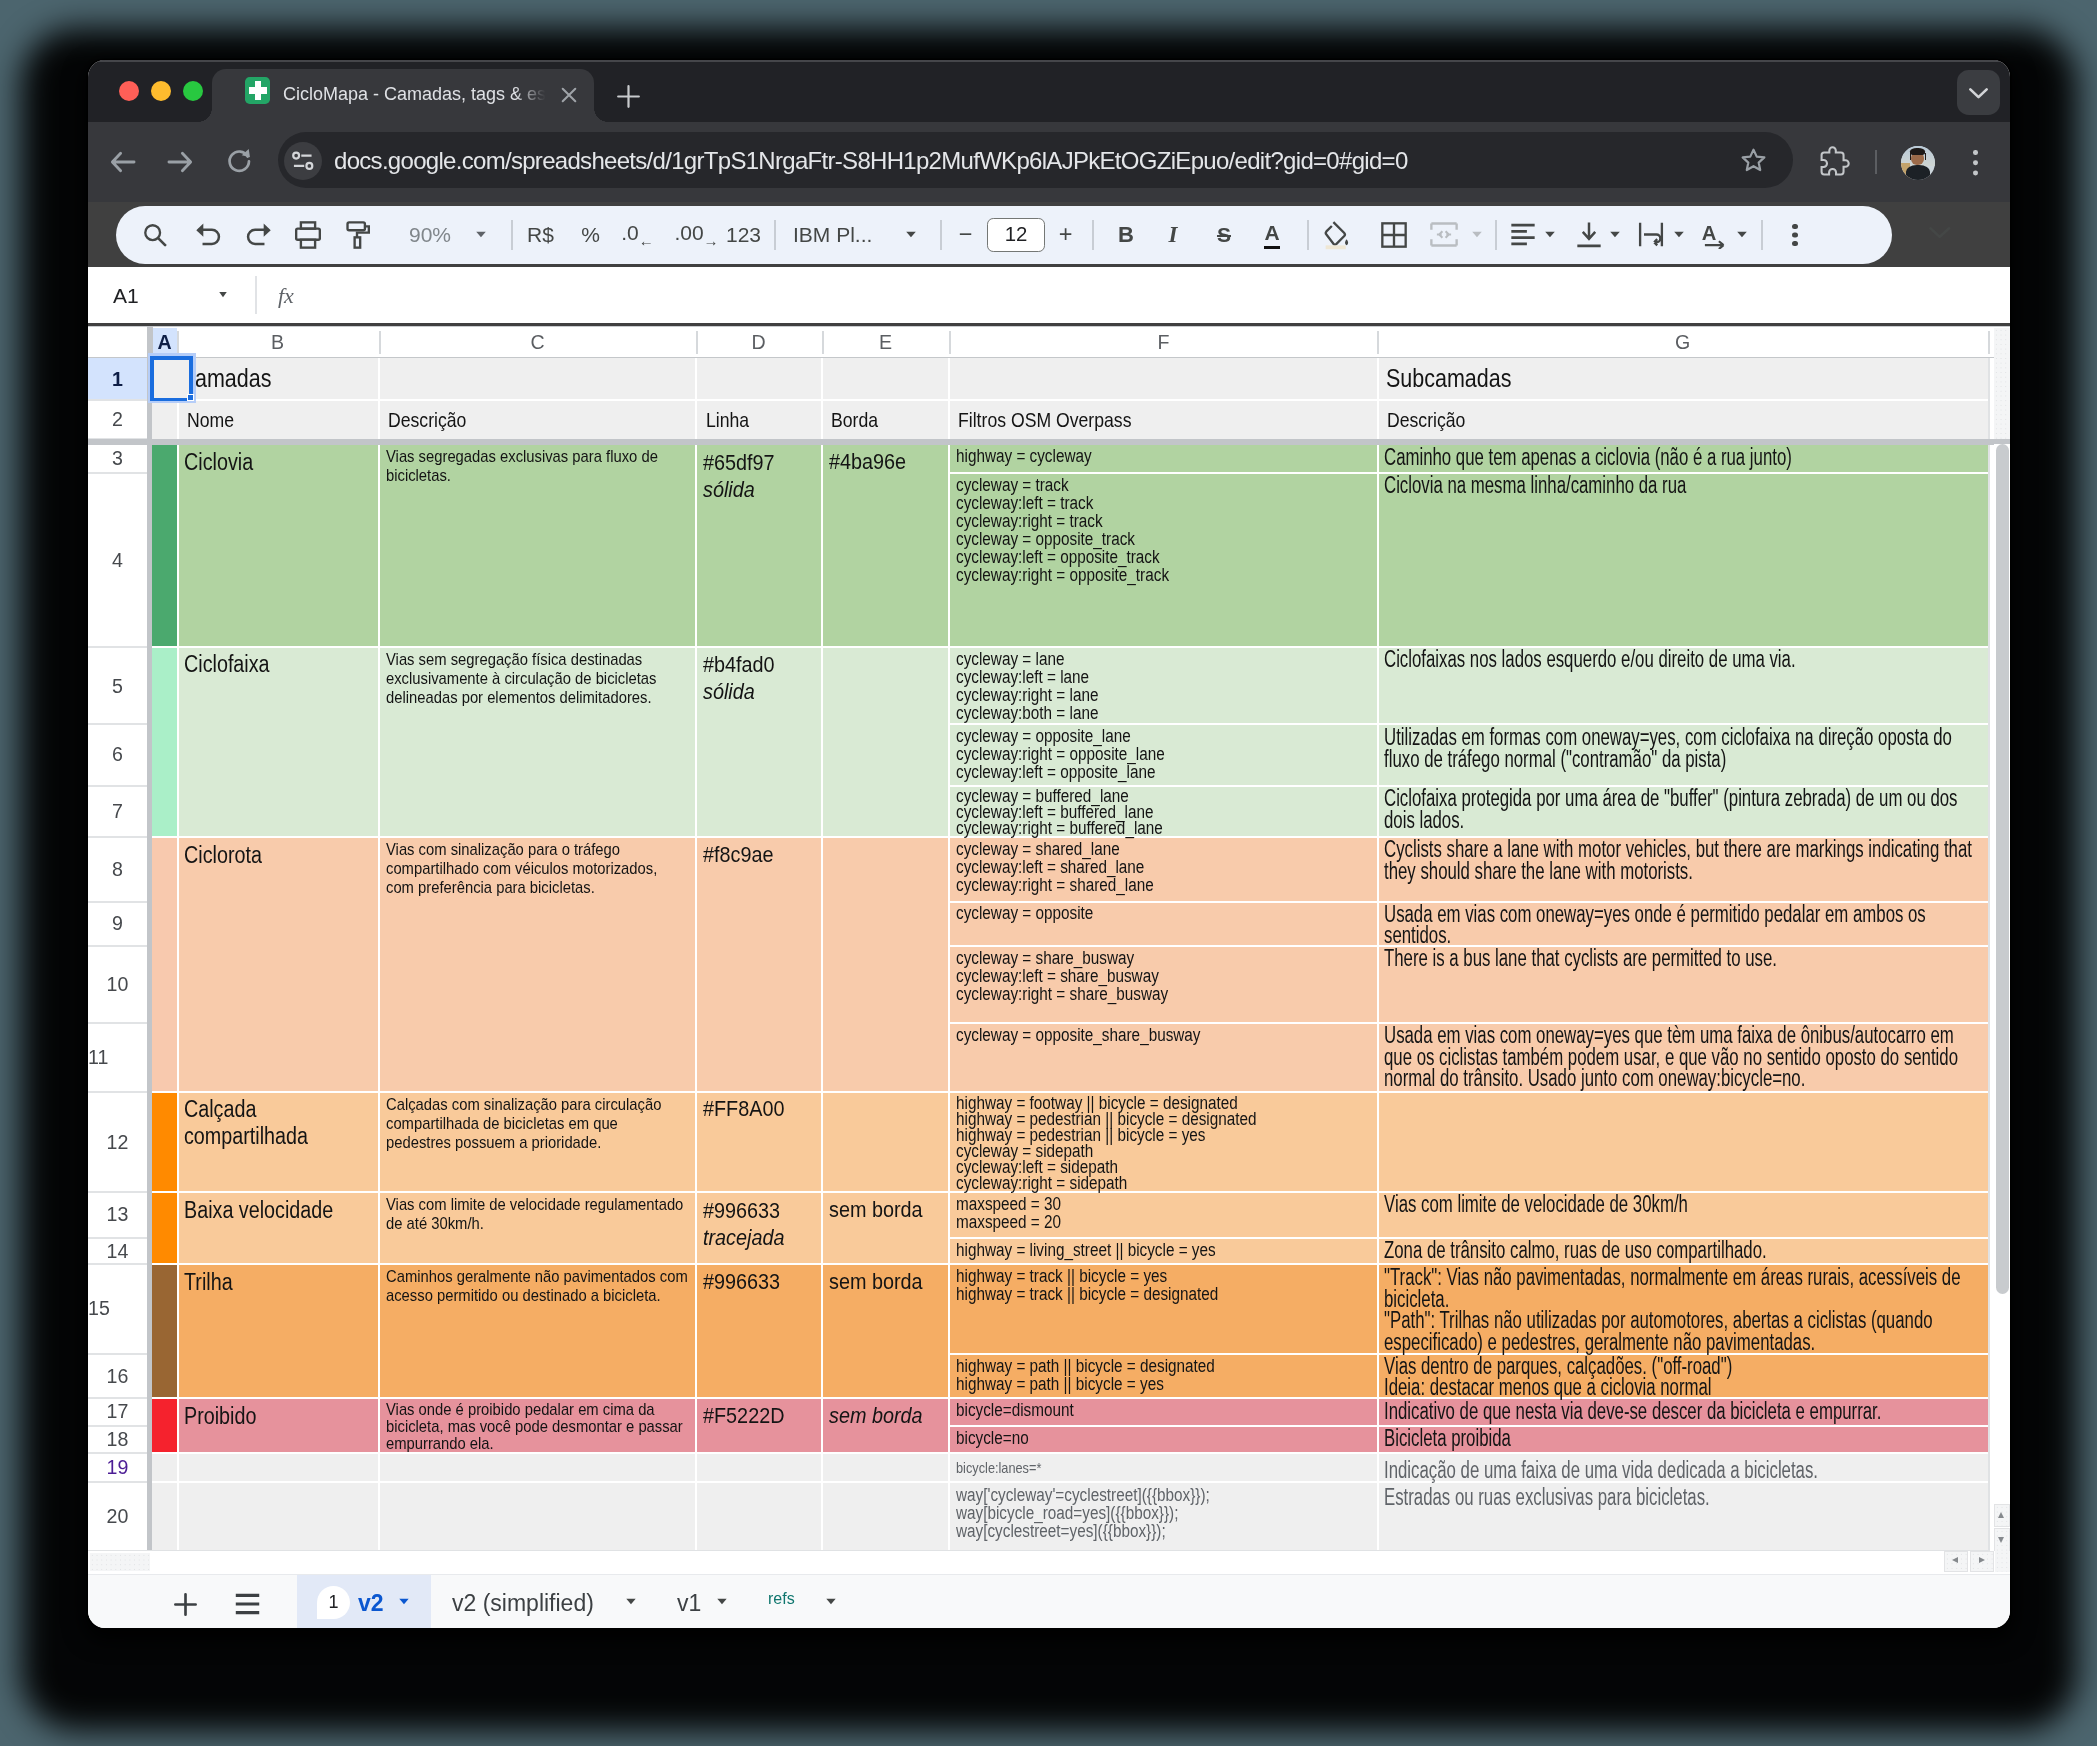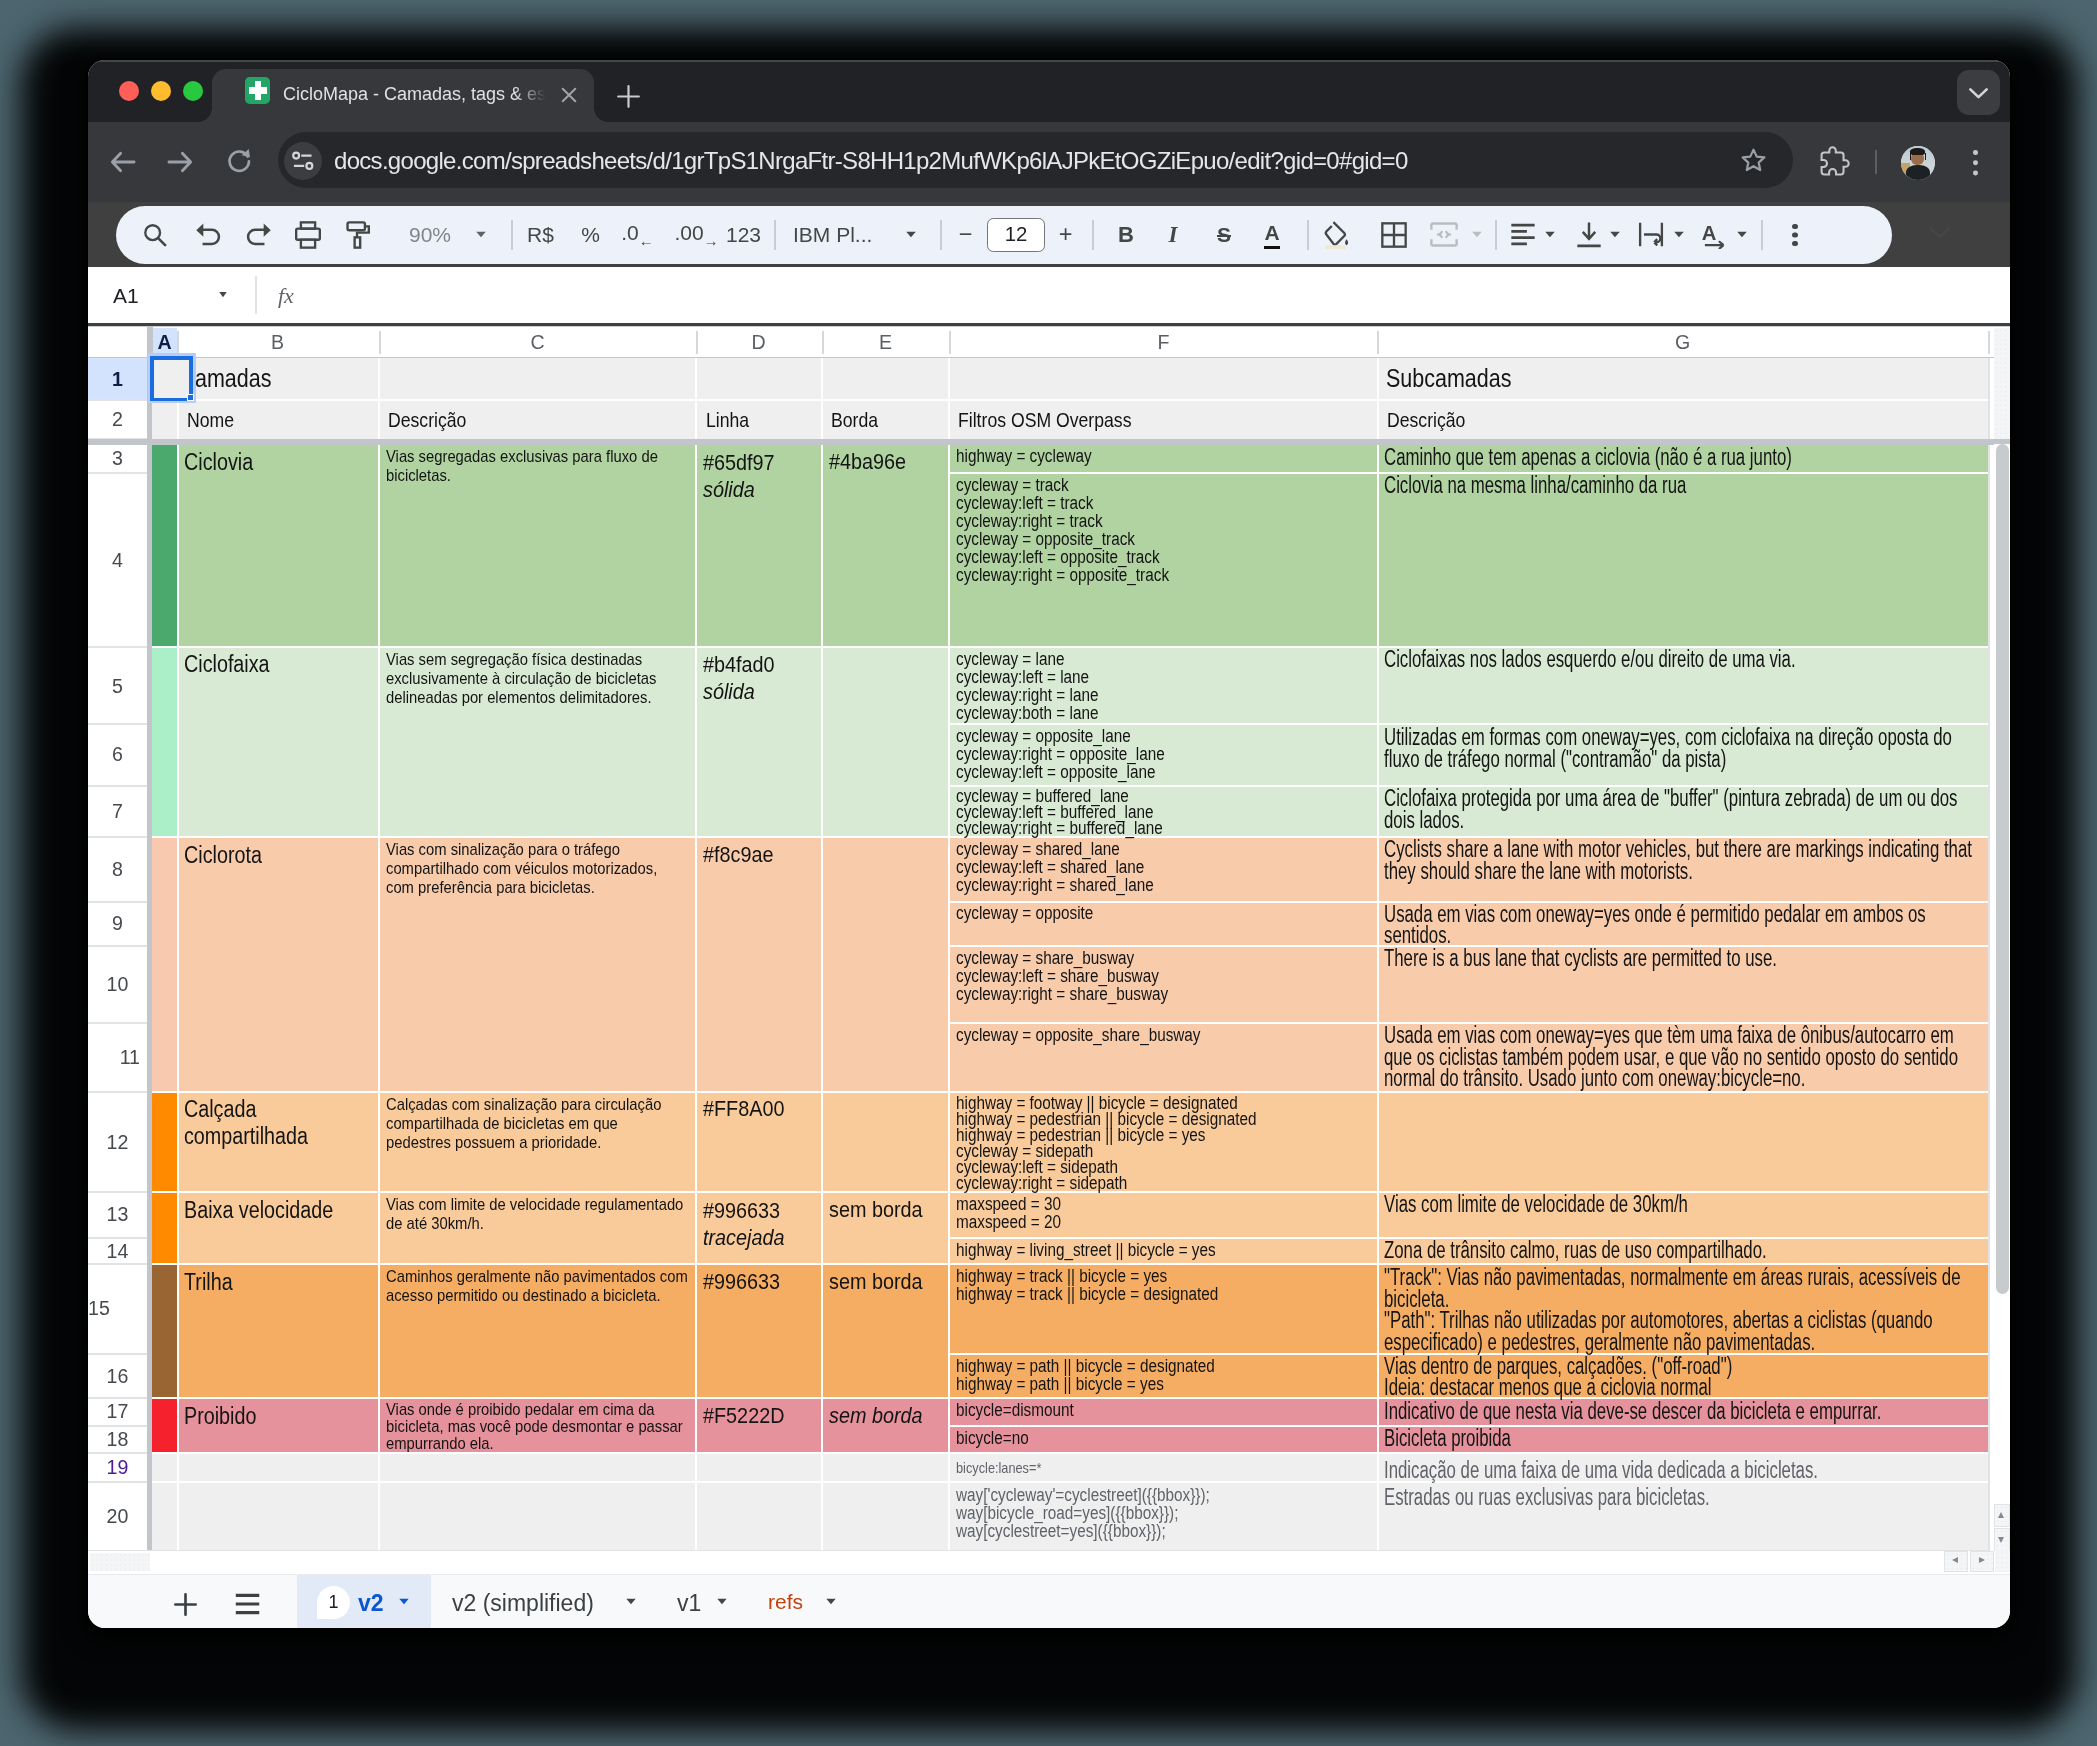--- a/index.html
+++ b/index.html
@@ -319,21 +319,21 @@
       </div>
       <div class="a" style="left:0;top:575px;width:59px;height:1.6px;background:#e1e3e5"></div>
       <div class="a" style="left:0;top:575px;width:59px;height:45px;display:flex;align-items:center;justify-content:center">
         <span style="font-size:19.6px;color:#46494d">9</span>
       </div>
       <div class="a" style="left:0;top:619px;width:59px;height:1.6px;background:#e1e3e5"></div>
       <div class="a" style="left:0;top:620px;width:59px;height:77px;display:flex;align-items:center;justify-content:center">
         <span style="font-size:19.6px;color:#46494d">10</span>
       </div>
       <div class="a" style="left:0;top:696px;width:59px;height:1.6px;background:#e1e3e5"></div>
-      <div class="a" style="left:0;top:697px;width:52px;height:69px;display:flex;align-items:center;justify-content:flex-end">
+      <div class="a" style="left:0;top:697px;width:52px;height:69px;display:flex;align-items:center;justify-content:flex-start">
         <span style="font-size:19.6px;color:#46494d">11</span>
       </div>
       <div class="a" style="left:0;top:765px;width:59px;height:1.6px;background:#e1e3e5"></div>
       <div class="a" style="left:0;top:766px;width:59px;height:100px;display:flex;align-items:center;justify-content:center">
         <span style="font-size:19.6px;color:#46494d">12</span>
       </div>
       <div class="a" style="left:0;top:865px;width:59px;height:1.6px;background:#e1e3e5"></div>
       <div class="a" style="left:0;top:866px;width:59px;height:45px;display:flex;align-items:center;justify-content:center">
         <span style="font-size:19.6px;color:#46494d">13</span>
       </div>
@@ -524,16 +524,16 @@
       <div class="a" style="left:209px;top:0;width:134px;height:55px;background:#e2e9f7"></div>
       <div class="a" style="left:229px;top:11px;width:33px;height:33px;background:#fff;border-radius:50% 50% 50% 0;display:flex;align-items:center;justify-content:center">
         <span style="font-size:18px;color:#202124">1</span>
       </div>
       <span class="a" style="left:270px;top:15px;font-size:23px;font-weight:bold;color:#0b57d0">v2</span>
       <span class="caret" style="position:absolute;left:310px;top:23px;border-top-color:#0b57d0;transform:scale(0.78)"></span>
       <span class="a" style="left:364px;top:15px;font-size:23px;color:#3c4043">v2 (simplified)</span>
       <span class="caret" style="position:absolute;left:537px;top:23px;border-top-color:#444746;transform:scale(0.78)"></span>
       <span class="a" style="left:589px;top:15px;font-size:23px;color:#3c4043">v1</span>
       <span class="caret" style="position:absolute;left:628px;top:23px;border-top-color:#444746;transform:scale(0.78)"></span>
-      <span class="a" style="left:680px;top:15px;font-size:21px;color:#c2410c">refs</span>
+      <span class="a" style="left:680px;top:15px;font-size:16px;color:#0f766e">refs</span>
       <span class="caret" style="position:absolute;left:737px;top:23px;border-top-color:#444746;transform:scale(0.78)"></span>
     </div>
 </div>
 
 </body></html>

